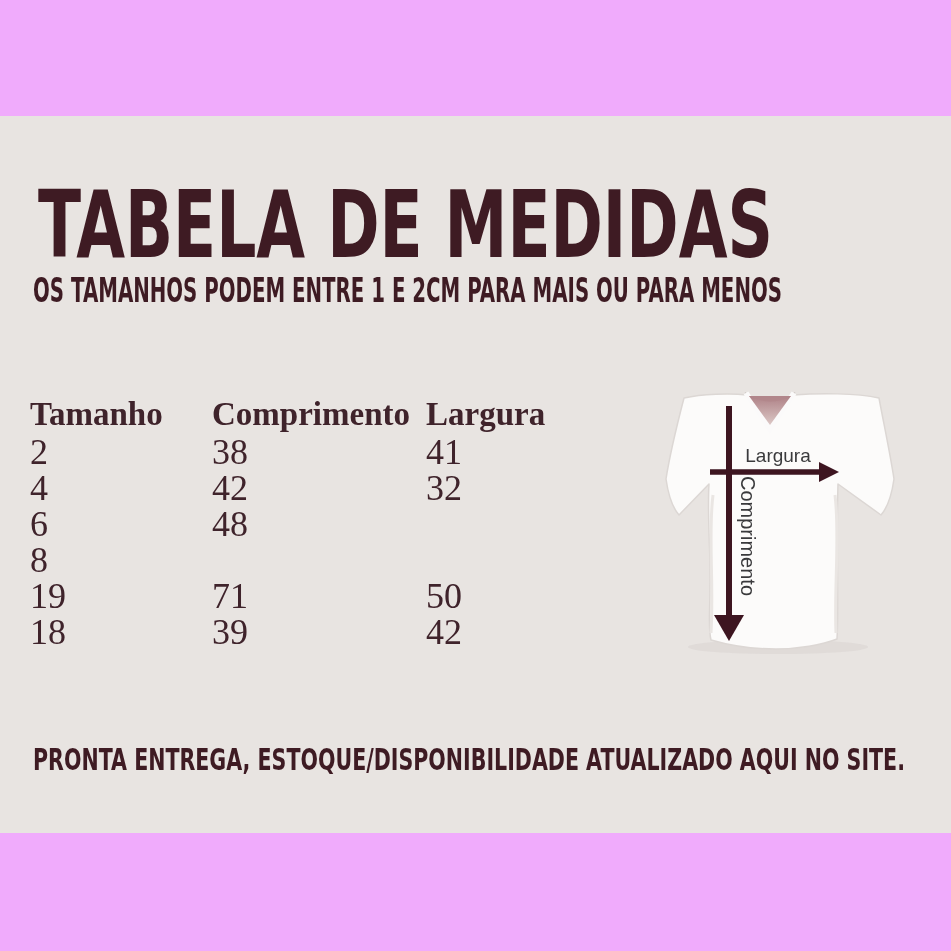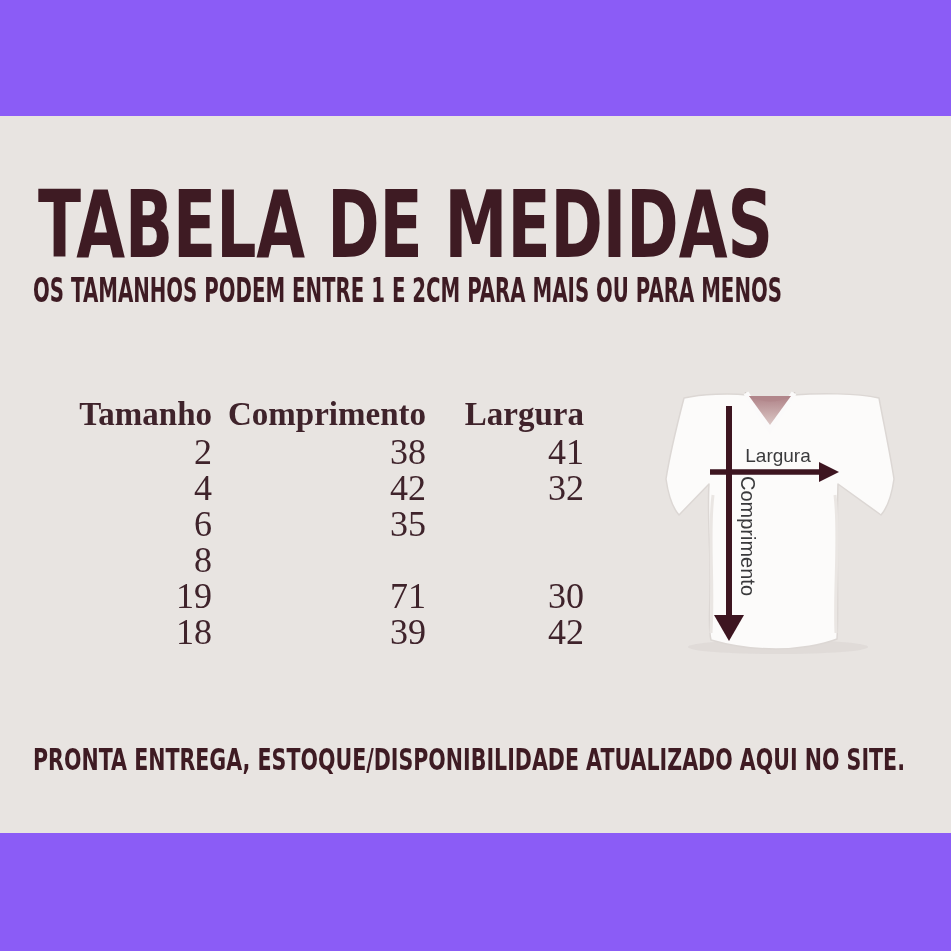--- a/index.html
+++ b/index.html
@@ -1,35 +1,35 @@
 <!DOCTYPE html>
 <html><head>
 <meta charset="utf-8">
 <style>
   html,body { margin:0; padding:0; }
   .page {
     position:relative; width:951px; height:951px;
-    background:#8b5cf6; overflow:hidden;
+    background:#f0abfc; overflow:hidden;
     font-family:"Liberation Sans", sans-serif;
   }
   .panel {
     position:absolute; left:0; top:116px; width:951px; height:717px;
     background:#e8e4e1;
   }
   .overlay { position:absolute; left:0; top:0; pointer-events:none; }
   .display-text {
     font-family:"DejaVu Sans", sans-serif;
     font-weight:bold;
     fill:#3e1b23;
   }
   .size-table {
     position:absolute; left:30px; top:394px; width:554px;
     color:#3f232b;
     font-family:"Liberation Serif", serif;
-    text-align:right;
+    text-align:left;
   }
   .size-table .head {
     display:grid; grid-template-columns:182px 214px 158px;
     height:40px; line-height:40px;
     font-weight:bold; font-size:33px;
   }
   .size-table .row {
     display:grid; grid-template-columns:182px 214px 158px;
     height:36px; line-height:36px;
     font-size:36px;
@@ -64,29 +64,29 @@
       <div>38</div>
       <div>41</div>
     </div>
     <div class="row">
       <div>4</div>
       <div>42</div>
       <div>32</div>
     </div>
     <div class="row">
       <div>6</div>
-      <div>35</div>
+      <div>48</div>
     </div>
     <div class="row">
       <div>8</div>
     </div>
     <div class="row">
       <div>19</div>
       <div>71</div>
-      <div>30</div>
+      <div>50</div>
     </div>
     <div class="row">
       <div>18</div>
       <div>39</div>
       <div>42</div>
     </div>
   </div>
 
   <svg class="shirt-svg" width="260" height="285" viewBox="0 0 260 285">
     <defs>

